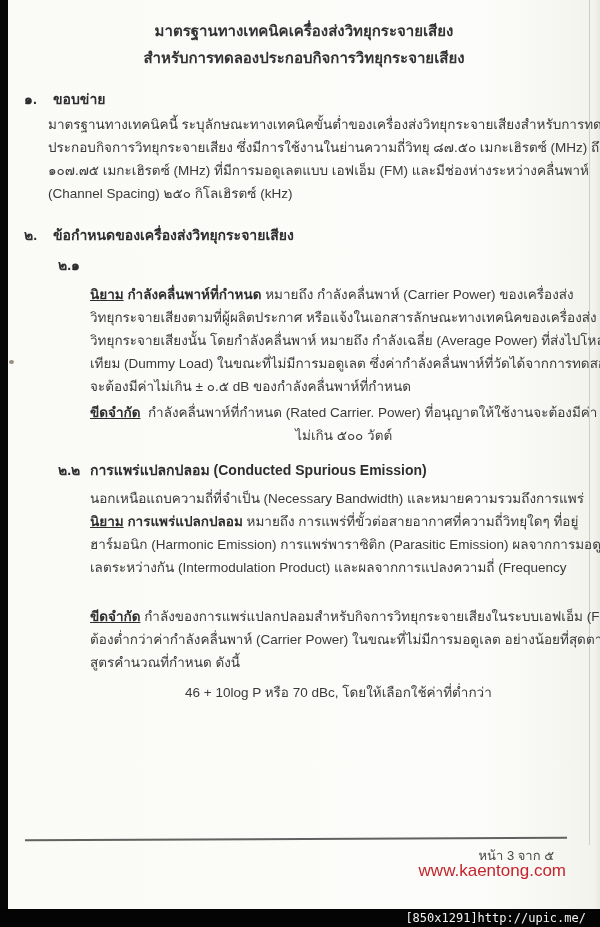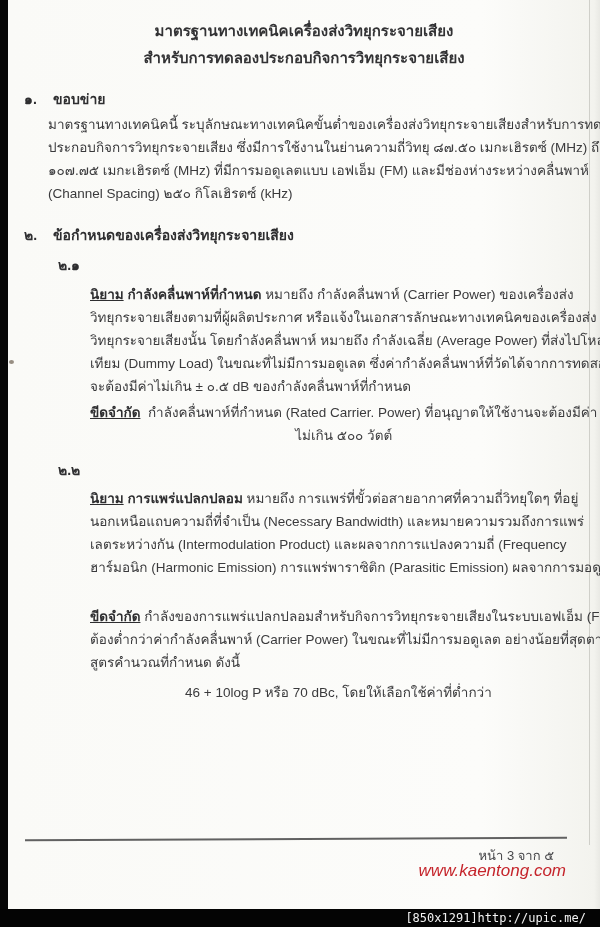--- a/index.html
+++ b/index.html
@@ -17,21 +17,21 @@
   .t { position:absolute; white-space:pre; color:#3a3a3c; font-size:13.5px; line-height:23px; }
   .title { left:0; width:100%; text-align:center; font-weight:bold; font-size:15px; color:#323234; white-space:pre; position:absolute; line-height:23px;}
   .num { font-weight:bold; color:#2e2e30; font-size:14px; }
   .hd  { font-weight:bold; color:#2e2e30; font-size:14px; }
   .para { position:absolute; }
   .line { white-space:pre; color:#3a3a3c; font-size:13.5px; line-height:23px; }
   .lbl  { font-weight:bold; text-decoration:underline; color:#2e2e30; }
   .term { font-weight:bold; color:#2e2e30; }
   .footer-rule { position:absolute; left:17px; top:838px; width:542px; height:2px; background:#616161; transform:rotate(-0.25deg); }
   .page-label { position:absolute; right:46px; top:845px; font-size:13px; color:#47474a; white-space:pre; }
-  .watermark { position:absolute; right:34px; top:861px; font-size:17px; font-style:italic; color:#c5242b; white-space:pre; }
+  .watermark { position:absolute; right:34px; top:861px; font-size:17px; color:#c5242b; white-space:pre; }
   .speck { position:absolute; left:1px; top:360px; width:5px; height:4px; border-radius:50%; background:#857a6d; opacity:.85; }
   .bottom-bar {
     position:absolute; left:0; bottom:0; width:600px; height:18px; background:#040404;
     color:#f2f2f2; font-family:"DejaVu Sans Mono",monospace; font-size:12px; line-height:18px;
     text-align:right; padding-right:14px; box-sizing:border-box; white-space:pre;
   }
 </style>
 </head>
 <body>
 
@@ -67,26 +67,27 @@
       <div class="line">เทียม (Dummy Load) ในขณะที่ไม่มีการมอดูเลต ซึ่งค่ากำลังคลื่นพาห์ที่วัดได้จากการทดสอบ</div>
       <div class="line">จะต้องมีค่าไม่เกิน ± ๐.๕ dB ของกำลังคลื่นพาห์ที่กำหนด</div>
     </div>
 
     <div class="para" style="left:82px; top:401px;text-align:center;">
       <div class="line"><span class="lbl">ขีดจำกัด</span><span>  กำลังคลื่นพาห์ที่กำหนด (Rated Carrier. Power) ที่อนุญาตให้ใช้งานจะต้องมีค่า</span></div>
       <div class="line">ไม่เกิน ๕๐๐ วัตต์</div>
     </div>
 
     <div class="t num" style="left:50px; top:459px;">๒.๒</div>
+    <div class="t hd" style="left:82px; top:459px;">การแพร่แปลกปลอม (Conducted Spurious Emission)</div>
 
     <div class="para" style="left:82px; top:487px;">
+      <div class="line">นอกเหนือแถบความถี่ที่จำเป็น (Necessary Bandwidth) และหมายความรวมถึงการแพร่</div>
       <div class="line"><span class="lbl">นิยาม</span><span class="term"> การแพร่แปลกปลอม</span><span> หมายถึง การแพร่ที่ขั้วต่อสายอากาศที่ความถี่วิทยุใดๆ ที่อยู่</span></div>
-      <div class="line">นอกเหนือแถบความถี่ที่จำเป็น (Necessary Bandwidth) และหมายความรวมถึงการแพร่</div>
+      <div class="line">ฮาร์มอนิก (Harmonic Emission) การแพร่พาราซิติก (Parasitic Emission) ผลจากการมอดู</div>
       <div class="line">เลตระหว่างกัน (Intermodulation Product) และผลจากการแปลงความถี่ (Frequency</div>
-      <div class="line">ฮาร์มอนิก (Harmonic Emission) การแพร่พาราซิติก (Parasitic Emission) ผลจากการมอดู</div>
     </div>
 
     <div class="para" style="left:82px; top:605px;">
       <div class="line"><span class="lbl">ขีดจำกัด</span><span> กำลังของการแพร่แปลกปลอมสำหรับกิจการวิทยุกระจายเสียงในระบบเอฟเอ็ม (FM)</span></div>
       <div class="line">ต้องต่ำกว่าค่ากำลังคลื่นพาห์ (Carrier Power) ในขณะที่ไม่มีการมอดูเลต อย่างน้อยที่สุดตาม</div>
       <div class="line">สูตรคำนวณที่กำหนด ดังนี้</div>
     </div>
 
     <div class="t" style="left:177px; top:681px;">46 + 10log P หรือ 70 dBc, โดยให้เลือกใช้ค่าที่ต่ำกว่า</div>
 

